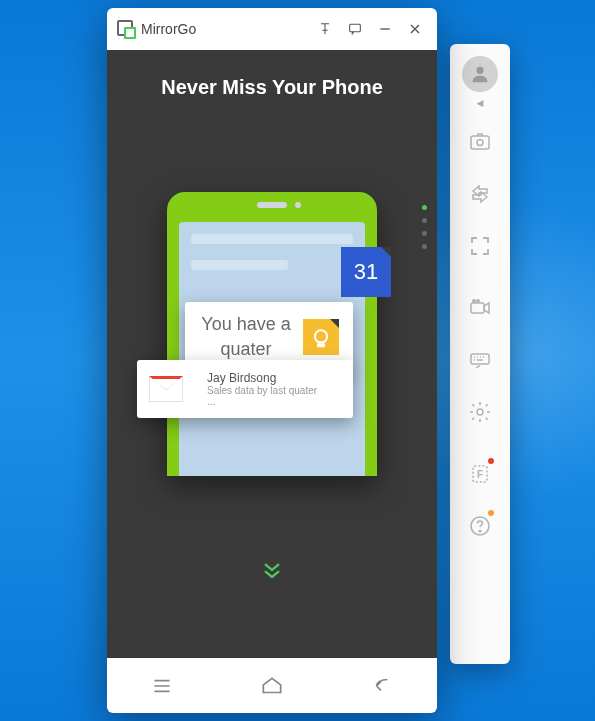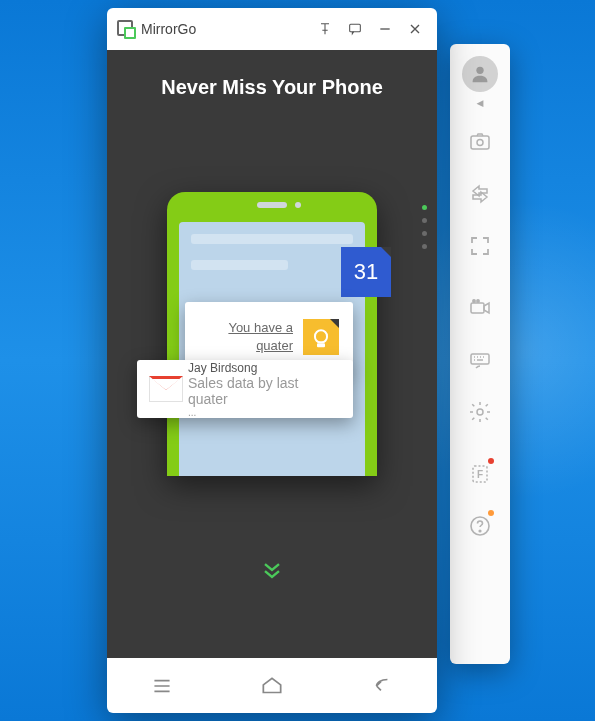--- a/index.html
+++ b/index.html
@@ -103,54 +103,54 @@
     border-color: transparent #3a3a3a transparent transparent;
   }
   .message-card {
     position: absolute; left: 18px; top: 110px;
     width: 168px; height: 70px;
     background: #fff; border-radius: 3px;
     box-shadow: 0 6px 18px rgba(0,0,0,0.35);
     display: flex; align-items: center; padding: 12px 14px; gap: 10px;
   }
   .message-text {
-    color: #6a6a6a; font-size: 13px; line-height: 1.4; text-align: right; flex: 1; text-decoration: underline;
+    color: #6a6a6a; font-size: 18px; line-height: 1.4; text-align: center; flex: 1;
   }
   .keep-badge {
     width: 36px; height: 36px; background: #f7bd2e; position: relative; flex-shrink: 0;
   }
   .keep-badge::after {
     content: ""; position: absolute; right: 0; top: 0;
     border-style: solid; border-width: 0 9px 9px 0;
     border-color: transparent #3a3a3a transparent transparent;
   }
   .bulb { position: absolute; left: 50%; top: 50%; transform: translate(-50%,-55%); width: 14px; height: 14px; border: 2px solid #fff; border-radius: 50% 50% 45% 45%; }
   .bulb::after { content:""; position:absolute; left:50%; bottom:-6px; transform:translateX(-50%); width:8px; height:4px; background:#fff; border-radius:1px; }
   .gmail-card {
     position: absolute; left: 30px; top: 310px;
     width: 216px; height: 58px; background: #fff; border-radius: 3px;
     box-shadow: 0 6px 18px rgba(0,0,0,0.35);
-    display: flex; align-items: center; padding: 8px 12px; gap: 5px;
+    display: flex; align-items: center; padding: 8px 12px; gap: 24px;
   }
   .gmail-icon {
     width: 34px; height: 26px; background: #fff; border: 1px solid #e1e1e1; position: relative; flex-shrink: 0;
   }
   .gmail-icon::before {
     content: ""; position: absolute; left: -1px; top: -1px; width: 0; height: 0;
     border-style: solid; border-width: 14px 17px 0 17px;
     border-color: #e74030 transparent transparent transparent;
   }
   .gmail-icon::after {
     content: ""; position: absolute; left: 2px; top: 2px; width: 0; height: 0;
     border-style: solid; border-width: 11px 14px 0 14px;
     border-color: #fff transparent transparent transparent;
   }
   .gmail-text { display: flex; flex-direction: column; }
   .gmail-from { font-size: 12px; color: #555; }
-  .gmail-sub { font-size: 14px; color: #999; }
+  .gmail-sub { font-size: 10px; color: #999; }
   .gmail-ellipsis { font-size: 10px; color: #999; }
   .dots {
     position: absolute; right: 10px; top: 155px;
     display: flex; flex-direction: column; gap: 8px;
   }
   .dot { width: 5px; height: 5px; border-radius: 50%; background: #6a6a6a; }
   .dot.active { background: #4bc95a; }
   .chevrons {
     position: absolute; left: 50%; bottom: 70px; transform: translateX(-50%);
     color: #4bc95a;

